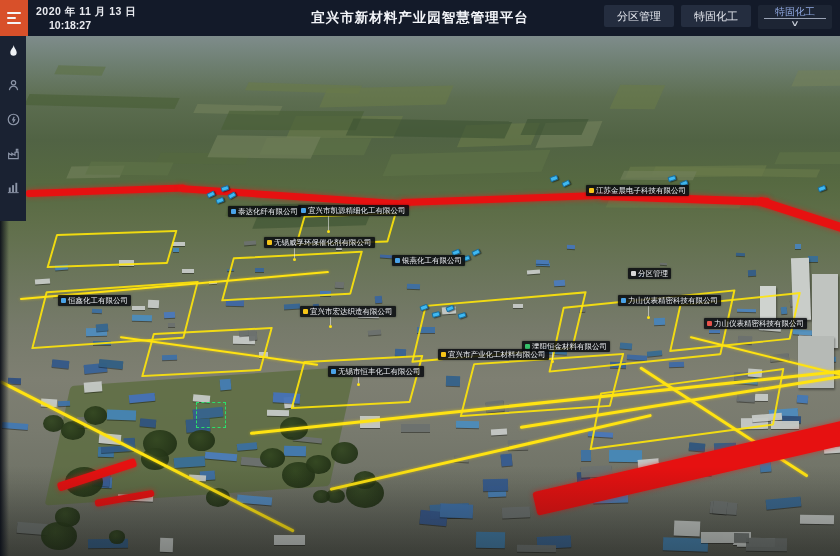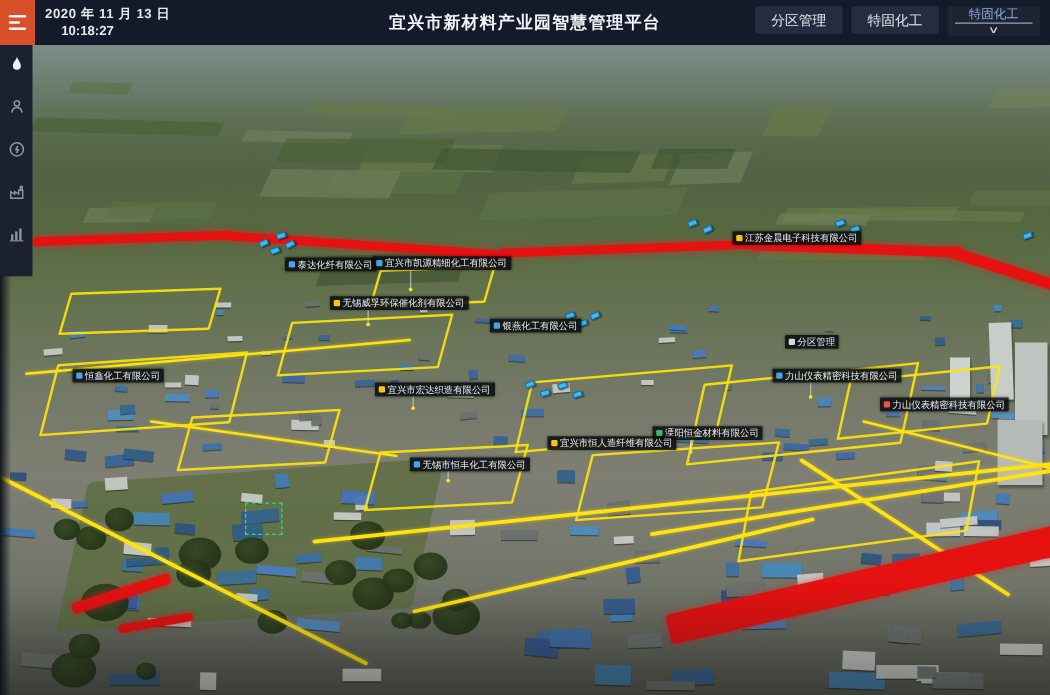--- a/index.html
+++ b/index.html
@@ -408,21 +408,21 @@
         <span class="tx">力山仪表精密科技有限公司</span>
       </div>
       <div class="map-label" style="left: 522px; top: 305px;">
         <span class="ic" style="background: rgb(53, 192, 106);"></span>
         <span class="tx">溧阳恒金材料有限公司</span>
       </div>
       <div class="leader" style="left: 552px; top: 316px; height: 8px;"></div>
       <div class="ldot" style="left: 551px; top: 324px;"></div>
       <div class="map-label" style="left: 438px; top: 313px;">
         <span class="ic" style="background: rgb(245, 197, 24);"></span>
-        <span class="tx">宜兴市恒人造纤维有限公司</span>
+        <span class="tx">宜兴市产业化工材料有限公司</span>
       </div>
       <div class="map-label" style="left: 328px; top: 330px;">
         <span class="ic" style="background: rgb(74, 163, 232);"></span>
         <span class="tx">无锡市恒丰化工有限公司</span>
       </div>
       <div class="leader" style="left: 358px; top: 341px; height: 6px;"></div>
       <div class="ldot" style="left: 357px; top: 347px;"></div>
       <div class="truck" style="left: 207px; top: 156px; transform: rotate(-25deg);"></div>
       <div class="truck" style="left: 216px; top: 162px; transform: rotate(-20deg);"></div>
       <div class="truck" style="left: 228px; top: 157px; transform: rotate(-30deg);"></div>

